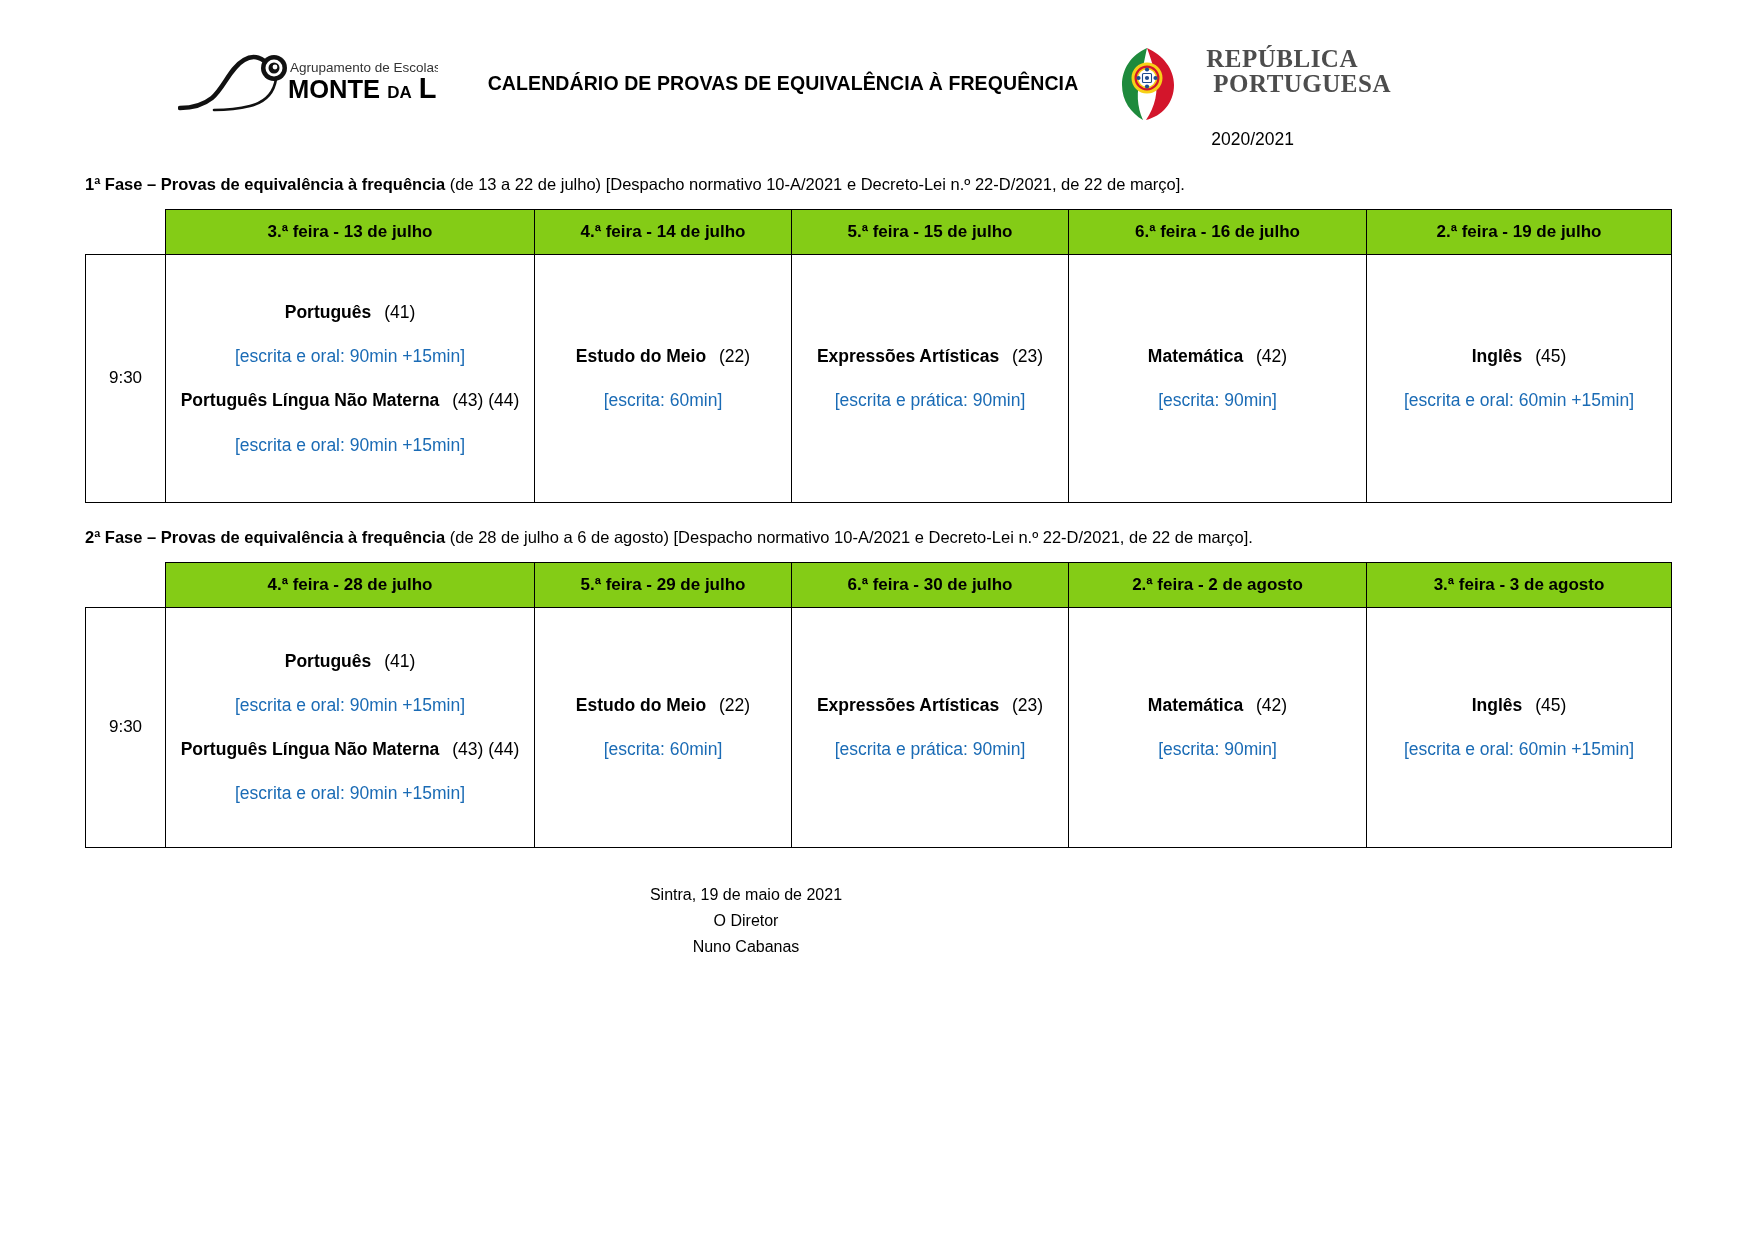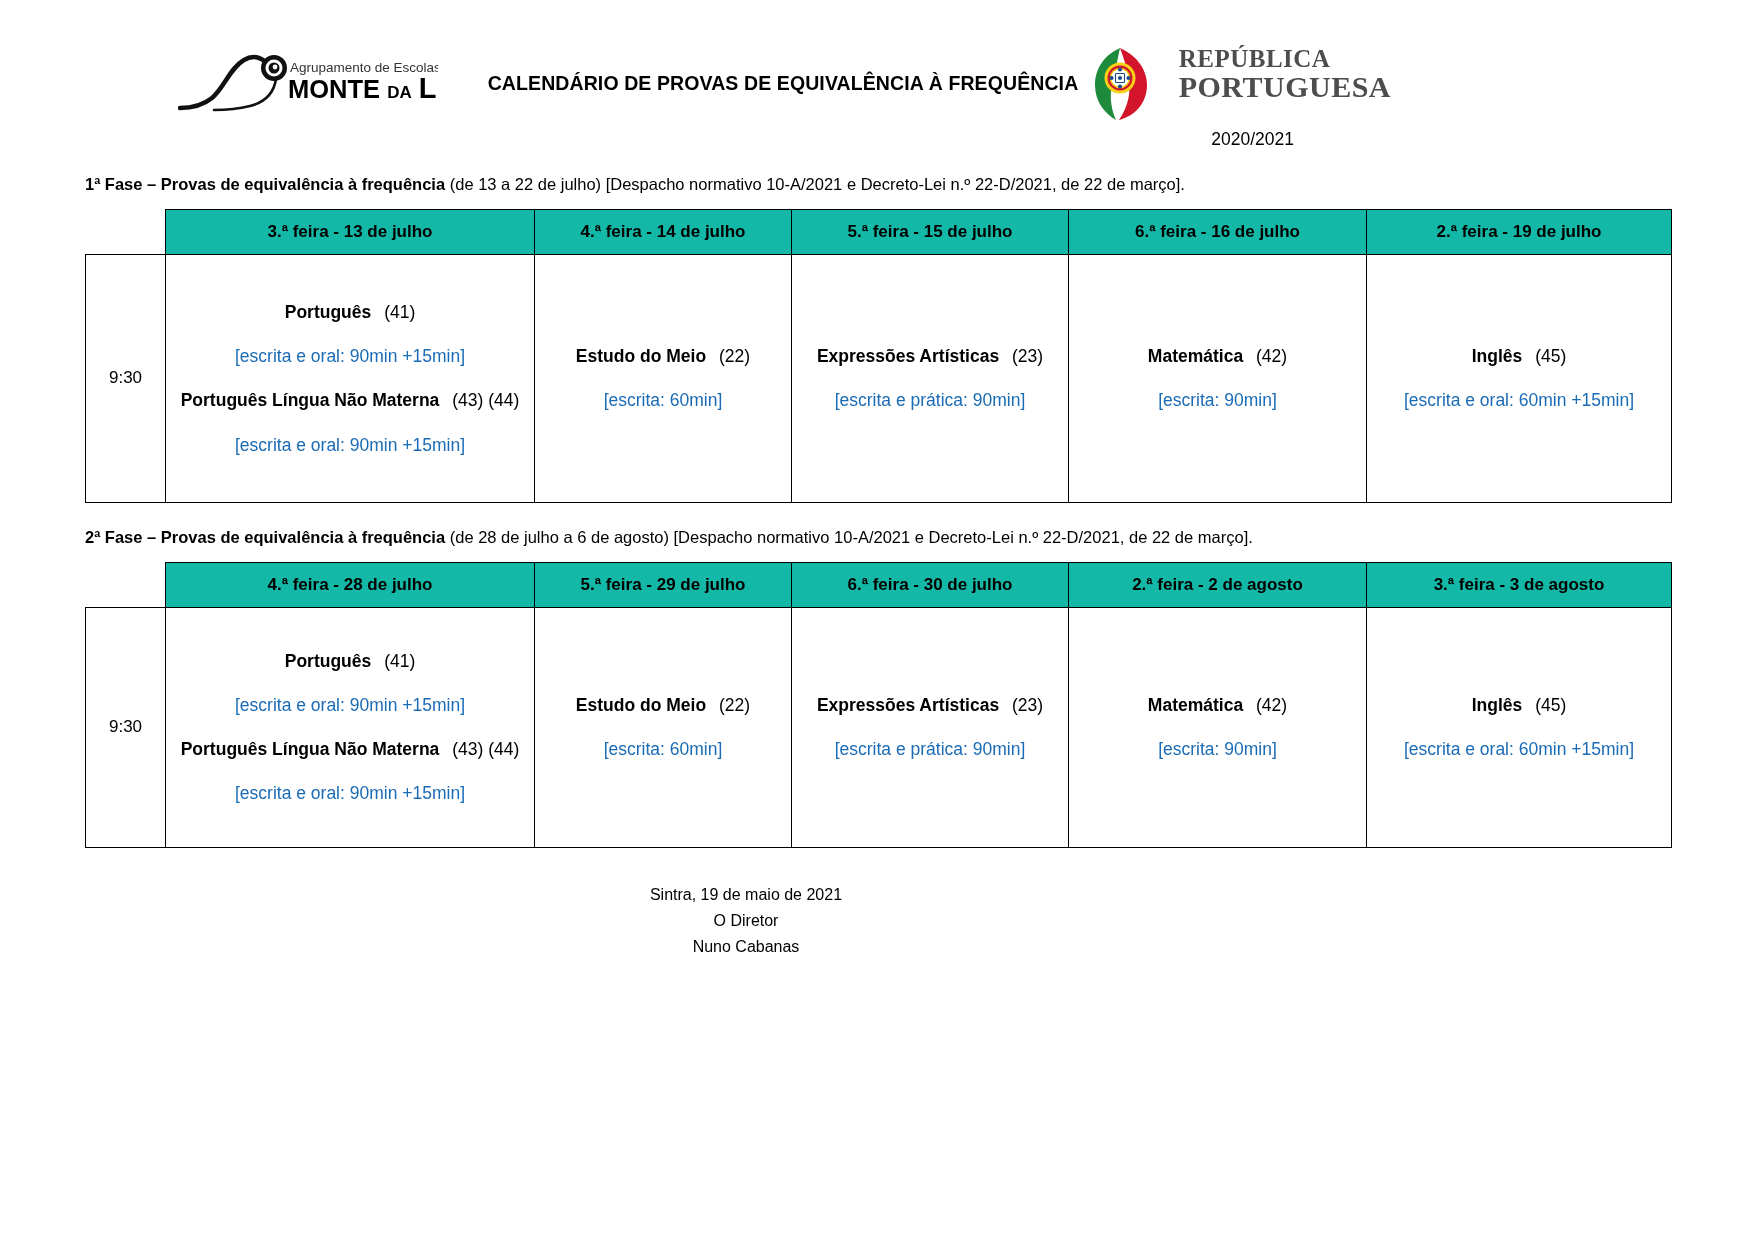--- a/index.html
+++ b/index.html
@@ -60,21 +60,21 @@
   }
   .rp-flame { width: 62px; height: 74px; display:block; }
   .rp-text {
     font-family: "Liberation Serif", serif;
     font-weight: bold;
     color: #4d4d4d;
     line-height: 0.98;
     letter-spacing: 0.5px;
   }
   .rp-text .l1 { font-size: 25px; display:block; }
-  .rp-text .l2 { font-size: 30px; display:block; }
+  .rp-text .l2 { font-size: 25px; display:block;margin-left:7px; }
 
   
   .cycle-title {
     text-align: right;
     padding-right: 218px;
     font-size: 23px;
     font-weight: bold;
     margin-top: 32px;
   }
   .school-year {
@@ -97,21 +97,21 @@
     margin: 14px 0 0 85px;
     width: 1586px;
     table-layout: fixed;
   }
   .cal-table td, .cal-table th {
     border: 1.6px solid #000000;
     vertical-align: middle;
     padding: 0;
   }
   .cal-table thead th {
-    background: #14b8a6;
+    background: #84cc16;
     font-size: 17px;
     font-weight: bold;
     height: 44px;
     text-align: center;
   }
   .col-time { width: 80px; }
   .col-a { width: 369px; }
   .col-b { width: 257px; }
   .col-c { width: 277px; }
   .col-d { width: 298px; }

